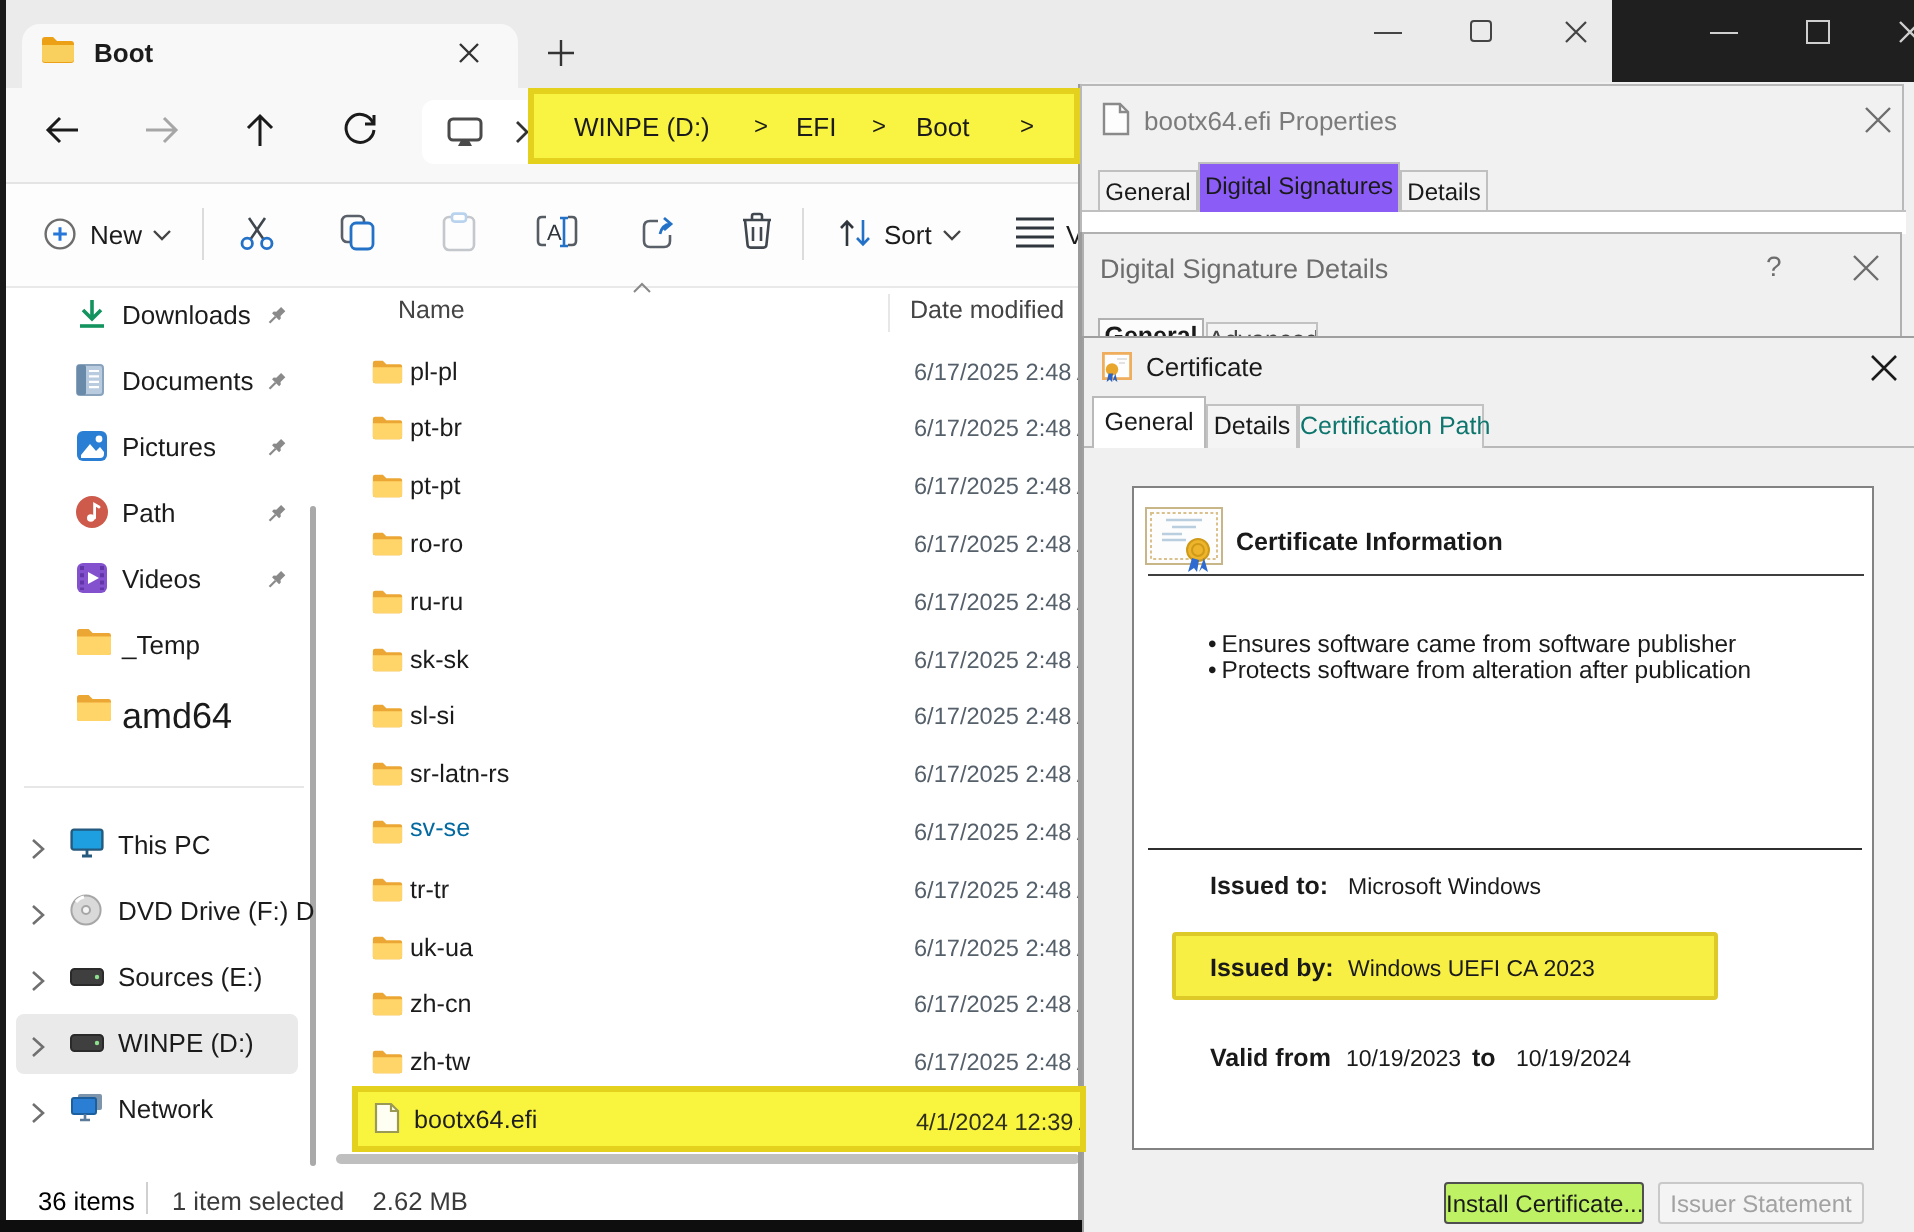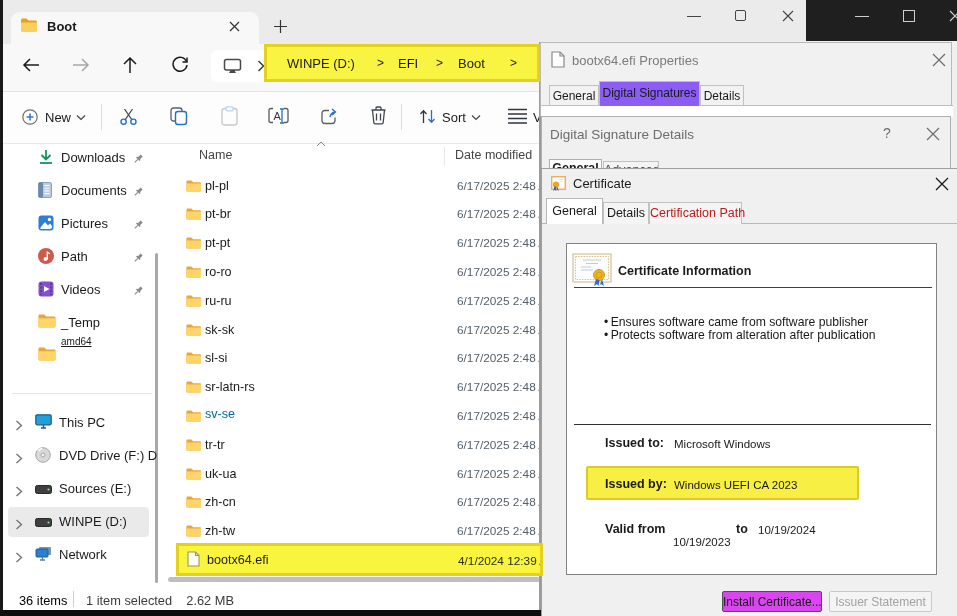--- a/index.html
+++ b/index.html
@@ -285,21 +285,21 @@
       </svg></div>
     <div class="abs" style="left:36px;top:314px;width:18px;height:17px;"><svg width="18" height="14" viewBox="0 0 18 14">
         <path d="M0.5 1.8 q0-1.3 1.3-1.3 h4.5 l2 2 h8 q1.2 0 1.2 1.2 v8.5 q0 1.3-1.3 1.3 h-14.4 q-1.3 0-1.3-1.3 z" fill="#eba633"></path>
         <path d="M0.5 4.2 h17 v7.9 q0 1.4-1.4 1.4 h-14.2 q-1.4 0-1.4-1.4 z" fill="#ffd56a"></path>
       </svg></div>
     <div class="abs" style="left:59px;top:315px;font-size:13px;color:#1b1b1b;">_Temp</div>
     <div class="abs" style="left:36px;top:347px;width:18px;height:17px;"><svg width="18" height="14" viewBox="0 0 18 14">
         <path d="M0.5 1.8 q0-1.3 1.3-1.3 h4.5 l2 2 h8 q1.2 0 1.2 1.2 v8.5 q0 1.3-1.3 1.3 h-14.4 q-1.3 0-1.3-1.3 z" fill="#eba633"></path>
         <path d="M0.5 4.2 h17 v7.9 q0 1.4-1.4 1.4 h-14.2 q-1.4 0-1.4-1.4 z" fill="#ffd56a"></path>
       </svg></div>
-    <div class="abs" style="left:59px;top:336px;font-size:10px;color:#1b1b1b;text-decoration:underline;">amd64</div>
+    <div class="abs" style="left:59px;top:348px;font-size:18px;color:#1b1b1b;">amd64</div>
     <div class="abs" style="left:10px;top:393px;width:140px;height:1px;background:#e7e7e7;"></div>
     <div class="abs" style="left:13px;top:417px;"><svg width="8" height="11" viewBox="0 0 8 11">
         <path d="M1.5 1 L6.5 5.5 L1.5 10" stroke="#707070" stroke-width="1.3" fill="none"></path>
       </svg></div>
     <div class="abs" style="left:33px;top:414px;width:18px;height:17px;"><svg width="17" height="15" viewBox="0 0 17 15">
         <rect x="0.8" y="0.8" width="15.4" height="10" rx="1.2" fill="#1d9fe0" stroke="#255a7e" stroke-width="1.2"></rect>
         <path d="M6 14 h5 M8.5 11 v2.6" stroke="#255a7e" stroke-width="1.4"></path>
       </svg></div>
     <div class="abs" style="left:57px;top:415px;font-size:13px;color:#1b1b1b;">This PC</div>
     <div class="abs" style="left:13px;top:450px;"><svg width="8" height="11" viewBox="0 0 8 11">
@@ -378,21 +378,21 @@
     <path d="M3.3 10.8 l-1 4.2 1.6-1.3 1 1.3 0.6-4.2 M6.7 10.8 l1 4.2 -1.6-1.3 -1 1.3" fill="#2b62c4"></path>
   </svg>
   <div class="abs" style="left:31px;top:7px;font-size:13px;color:#1a1a1a;">Certificate</div>
   <svg class="abs" style="left:393px;top:8px;" width="14" height="14" viewBox="0 0 14 14">
       <path d="M1 1 L13 13 M13 1 L1 13" stroke="#1a1a1a" stroke-width="1.3" fill="none"></path>
     </svg>
 
   <div class="abs" style="left:0;top:54px;width:416px;height:1px;background:#b9b9b9;"></div>
   <div class="abs" style="left:4px;top:29px;width:57px;height:26px;background:#ffffff;border:1px solid #b9b9b9;border-bottom:none;font-size:12.5px;color:#1a1a1a;text-align:center;padding-top:5px;">General</div>
   <div class="abs" style="left:61px;top:33px;width:46px;height:22px;background:#f4f4f4;border:1px solid #c2c2c2;border-bottom:none;font-size:12.5px;color:#1a1a1a;text-align:center;padding-top:3px;">Details</div>
-  <div class="abs" style="left:107px;top:33px;width:93px;height:22px;background:#f4f4f4;border:1px solid #c2c2c2;border-bottom:none;font-size:12.5px;color:#b91c1c;text-align:center;padding-top:3px;">Certification Path</div>
+  <div class="abs" style="left:107px;top:33px;width:93px;height:22px;background:#f4f4f4;border:1px solid #c2c2c2;border-bottom:none;font-size:12.5px;color:#0f766e;text-align:center;padding-top:3px;">Certification Path</div>
 
   <div class="abs" style="left:24px;top:74px;width:371px;height:332px;background:#ffffff;border:1px solid #828282;"></div>
 
   <svg class="abs" style="left:30px;top:84px;" width="40" height="33" viewBox="0 0 40 33">
     <rect x="1" y="1" width="38" height="28" fill="#fdfdfd" stroke="#c9b688"></rect>
     <rect x="3.5" y="3.5" width="33" height="23" fill="none" stroke="#d9c08c" stroke-dasharray="1.5 1.2"></rect>
     <path d="M11 7 h18 M14 10.5 h12 M9 14 h10 M9 17 h12" stroke="#b9cede" stroke-width="1.2"></path>
     <circle cx="27" cy="22" r="5.5" fill="#edb42c" stroke="#cf9a18"></circle>
     <circle cx="27" cy="22" r="3" fill="none" stroke="#cf9a18"></circle>
     <path d="M24 26 l-2 7 3-2 1.5 2 1-6 M30 26 l2 7 -3-2 -1.5 2" fill="#2f6ad0"></path>
@@ -402,25 +402,25 @@
   <div class="abs" style="left:62px;top:146px;font-size:12.2px;color:#1a1a1a;">• Ensures software came from software publisher</div>
   <div class="abs" style="left:62px;top:159px;font-size:12.2px;color:#1a1a1a;">• Protects software from alteration after publication</div>
   <div class="abs" style="left:32px;top:255px;width:357px;height:1.4px;background:#2f2f2f;"></div>
   <div class="abs" style="left:63px;top:267px;font-size:12.5px;font-weight:bold;color:#1a1a1a;">Issued to:</div>
   <div class="abs" style="left:132px;top:269px;font-size:11.5px;color:#1a1a1a;">Microsoft Windows</div>
 
   <div class="abs" style="left:44px;top:297px;width:273px;height:34px;background:#f8ef44;border:2.5px solid #ddca28;border-radius:2px;"></div>
   <div class="abs" style="left:63px;top:308px;font-size:12.5px;font-weight:bold;color:#1a1a1a;">Issued by:</div>
   <div class="abs" style="left:132px;top:310px;font-size:11.5px;color:#1a1a1a;">Windows UEFI CA 2023</div>
   <div class="abs" style="left:63px;top:353px;font-size:12.5px;font-weight:bold;color:#1a1a1a;">Valid from</div>
-  <div class="abs" style="left:131px;top:367px;font-size:11.5px;color:#1a1a1a;">10/19/2023</div>
+  <div class="abs" style="left:131px;top:355px;font-size:11.5px;color:#1a1a1a;">10/19/2023</div>
   <div class="abs" style="left:194px;top:353px;font-size:12.5px;font-weight:bold;color:#1a1a1a;">to</div>
   <div class="abs" style="left:216px;top:355px;font-size:11.5px;color:#1a1a1a;">10/19/2024</div>
 
-  <div class="abs" style="left:180px;top:422px;width:100px;height:21px;background:#d946ef;border:1px solid #4f4f4f;border-radius:2px;font-size:12px;color:#1a1a1a;text-align:center;padding-top:3px;overflow:hidden;">Install Certificate...</div>
+  <div class="abs" style="left:180px;top:422px;width:100px;height:21px;background:#bef264;border:1px solid #4f4f4f;border-radius:2px;font-size:12px;color:#1a1a1a;text-align:center;padding-top:3px;overflow:hidden;">Install Certificate...</div>
   <div class="abs" style="left:287px;top:422px;width:103px;height:21px;background:#f4f4f4;border:1px solid #c9c9c9;border-radius:2px;font-size:12px;color:#a2a2a2;text-align:center;padding-top:3px;overflow:hidden;">Issuer Statement</div>
 </div>
 
 <div class="abs" id="hl-breadcrumb" style="left:264px;top:44px;width:276px;height:38px;background:#f9f441;border:3px solid #e4d11d;z-index:5;">
   <div class="abs" style="left:20px;top:9px;font-size:13px;color:#1b1b1b;">WINPE (D:)</div>
   <div class="abs" style="left:110px;top:9px;font-size:12px;color:#1b1b1b;">&gt;</div>
   <div class="abs" style="left:131px;top:9px;font-size:13px;color:#1b1b1b;">EFI</div>
   <div class="abs" style="left:169px;top:9px;font-size:12px;color:#1b1b1b;">&gt;</div>
   <div class="abs" style="left:191px;top:9px;font-size:13px;color:#1b1b1b;">Boot</div>
   <div class="abs" style="left:243px;top:9px;font-size:12px;color:#1b1b1b;">&gt;</div>

